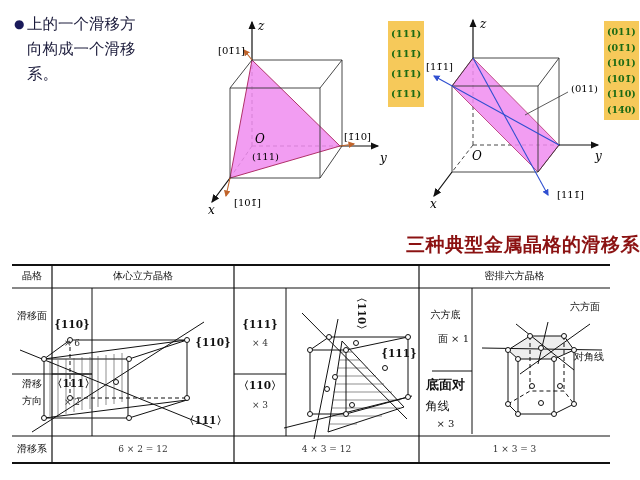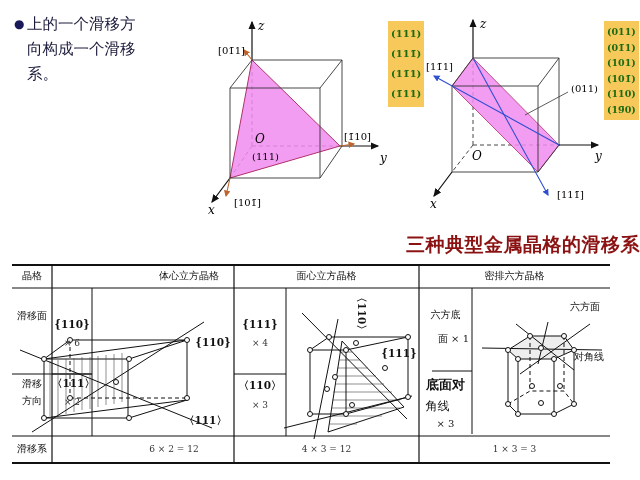--- a/index.html
+++ b/index.html
@@ -103,21 +103,21 @@
   <text x="426" y="70" font-size="10" font-family="DejaVu Serif, serif">[11̄1]</text>
   <text x="557" y="198" font-size="10" font-family="DejaVu Serif, serif">[111̄]</text>
 </svg>
 
 <div class="idxbox b" style="left:604px;top:21px;">
   <div>(011)</div>
   <div>(01̄1)</div>
   <div>(101)</div>
   <div>(101̄)</div>
   <div>(110)</div>
-  <div>(19̄0)</div>
+  <div>(14̄0)</div>
 </div>
 
 <div class="title">三种典型金属晶格的滑移系</div>
 
 <div class="tbl">
   <svg width="598" height="202" style="position:absolute;left:0;top:0;">
     <g stroke="#111" fill="none">
       <line x1="0" y1="1" x2="598" y2="1" stroke-width="2"></line>
       <line x1="0" y1="24" x2="598" y2="24" stroke-width="1.2"></line>
       <line x1="0" y1="110" x2="80" y2="110" stroke-width="1"></line>
@@ -228,36 +228,35 @@
         <circle cx="506" cy="150" r="2.5" fill="#fff"></circle>
         <circle cx="542" cy="150" r="2.5" fill="#fff"></circle>
         <circle cx="562" cy="140" r="2.5" fill="#fff"></circle>
         <circle cx="529" cy="139" r="2.5" fill="#fff"></circle>
         <circle cx="520" cy="122" r="2.5" fill="#fff"></circle>
         <circle cx="548" cy="122" r="2.5" fill="#fff"></circle>
     </g>
   </svg>
 
   <div class="cellt hd" style="left:0;top:5px;width:40px;">晶格</div>
-  <div class="cellt hd" style="left:40px;top:5px;width:182px;padding-left:46px;">体心立方晶格</div>
-  <div class="cellt hd" style="left:222px;top:5px;width:185px;">面心立方晶格</div>
+  <div class="cellt hd" style="left:40px;top:5px;width:182px;">体心立方晶格</div>
   <div class="cellt hd" style="left:407px;top:5px;width:191px;">密排六方晶格</div>
 
   <div class="cellt hd" style="left:0;top:45px;width:40px;">滑移面</div>
   <div class="cellt hd" style="left:0;top:113px;width:40px;">滑移</div>
   <div class="cellt hd" style="left:0;top:130px;width:40px;">方向</div>
   <div class="cellt hd" style="left:0;top:178px;width:40px;">滑移系</div>
 
   <div class="cellt lbl" style="left:40px;top:54px;width:40px;">{110}</div>
   <div class="cellt small" style="left:40px;top:74px;width:40px;">× 6</div>
   <div class="cellt lbl" style="left:40px;top:113px;width:40px;">〈111〉</div>
   <div class="cellt small" style="left:40px;top:133px;width:40px;">× 2</div>
   <div class="cellt lbl" style="left:180px;top:72px;width:42px;">{110}</div>
   <div class="cellt lbl" style="left:172px;top:150px;width:42px;">〈111〉</div>
-  <div class="cellt small" style="left:40px;top:180px;width:182px;padding-left:31px;">6 × 2 = 12</div>
+  <div class="cellt small" style="left:40px;top:180px;width:182px;">6 × 2 = 12</div>
 
   <div class="cellt lbl" style="left:222px;top:54px;width:52px;">{111}</div>
   <div class="cellt small" style="left:222px;top:74px;width:52px;">× 4</div>
   <div class="cellt lbl" style="left:222px;top:115px;width:52px;">〈110〉</div>
   <div class="cellt small" style="left:222px;top:136px;width:52px;">× 3</div>
   <div class="cellt lbl" style="left:328px;top:42px;width:42px;transform:rotate(90deg);">〈110〉</div>
   <div class="cellt lbl" style="left:366px;top:83px;width:42px;">{111}</div>
   <div class="cellt small" style="left:222px;top:180px;width:185px;">4 × 3 = 12</div>
 
   <div class="cellt" style="left:407px;top:44px;width:53px;font-size:10px;">六方底</div>

